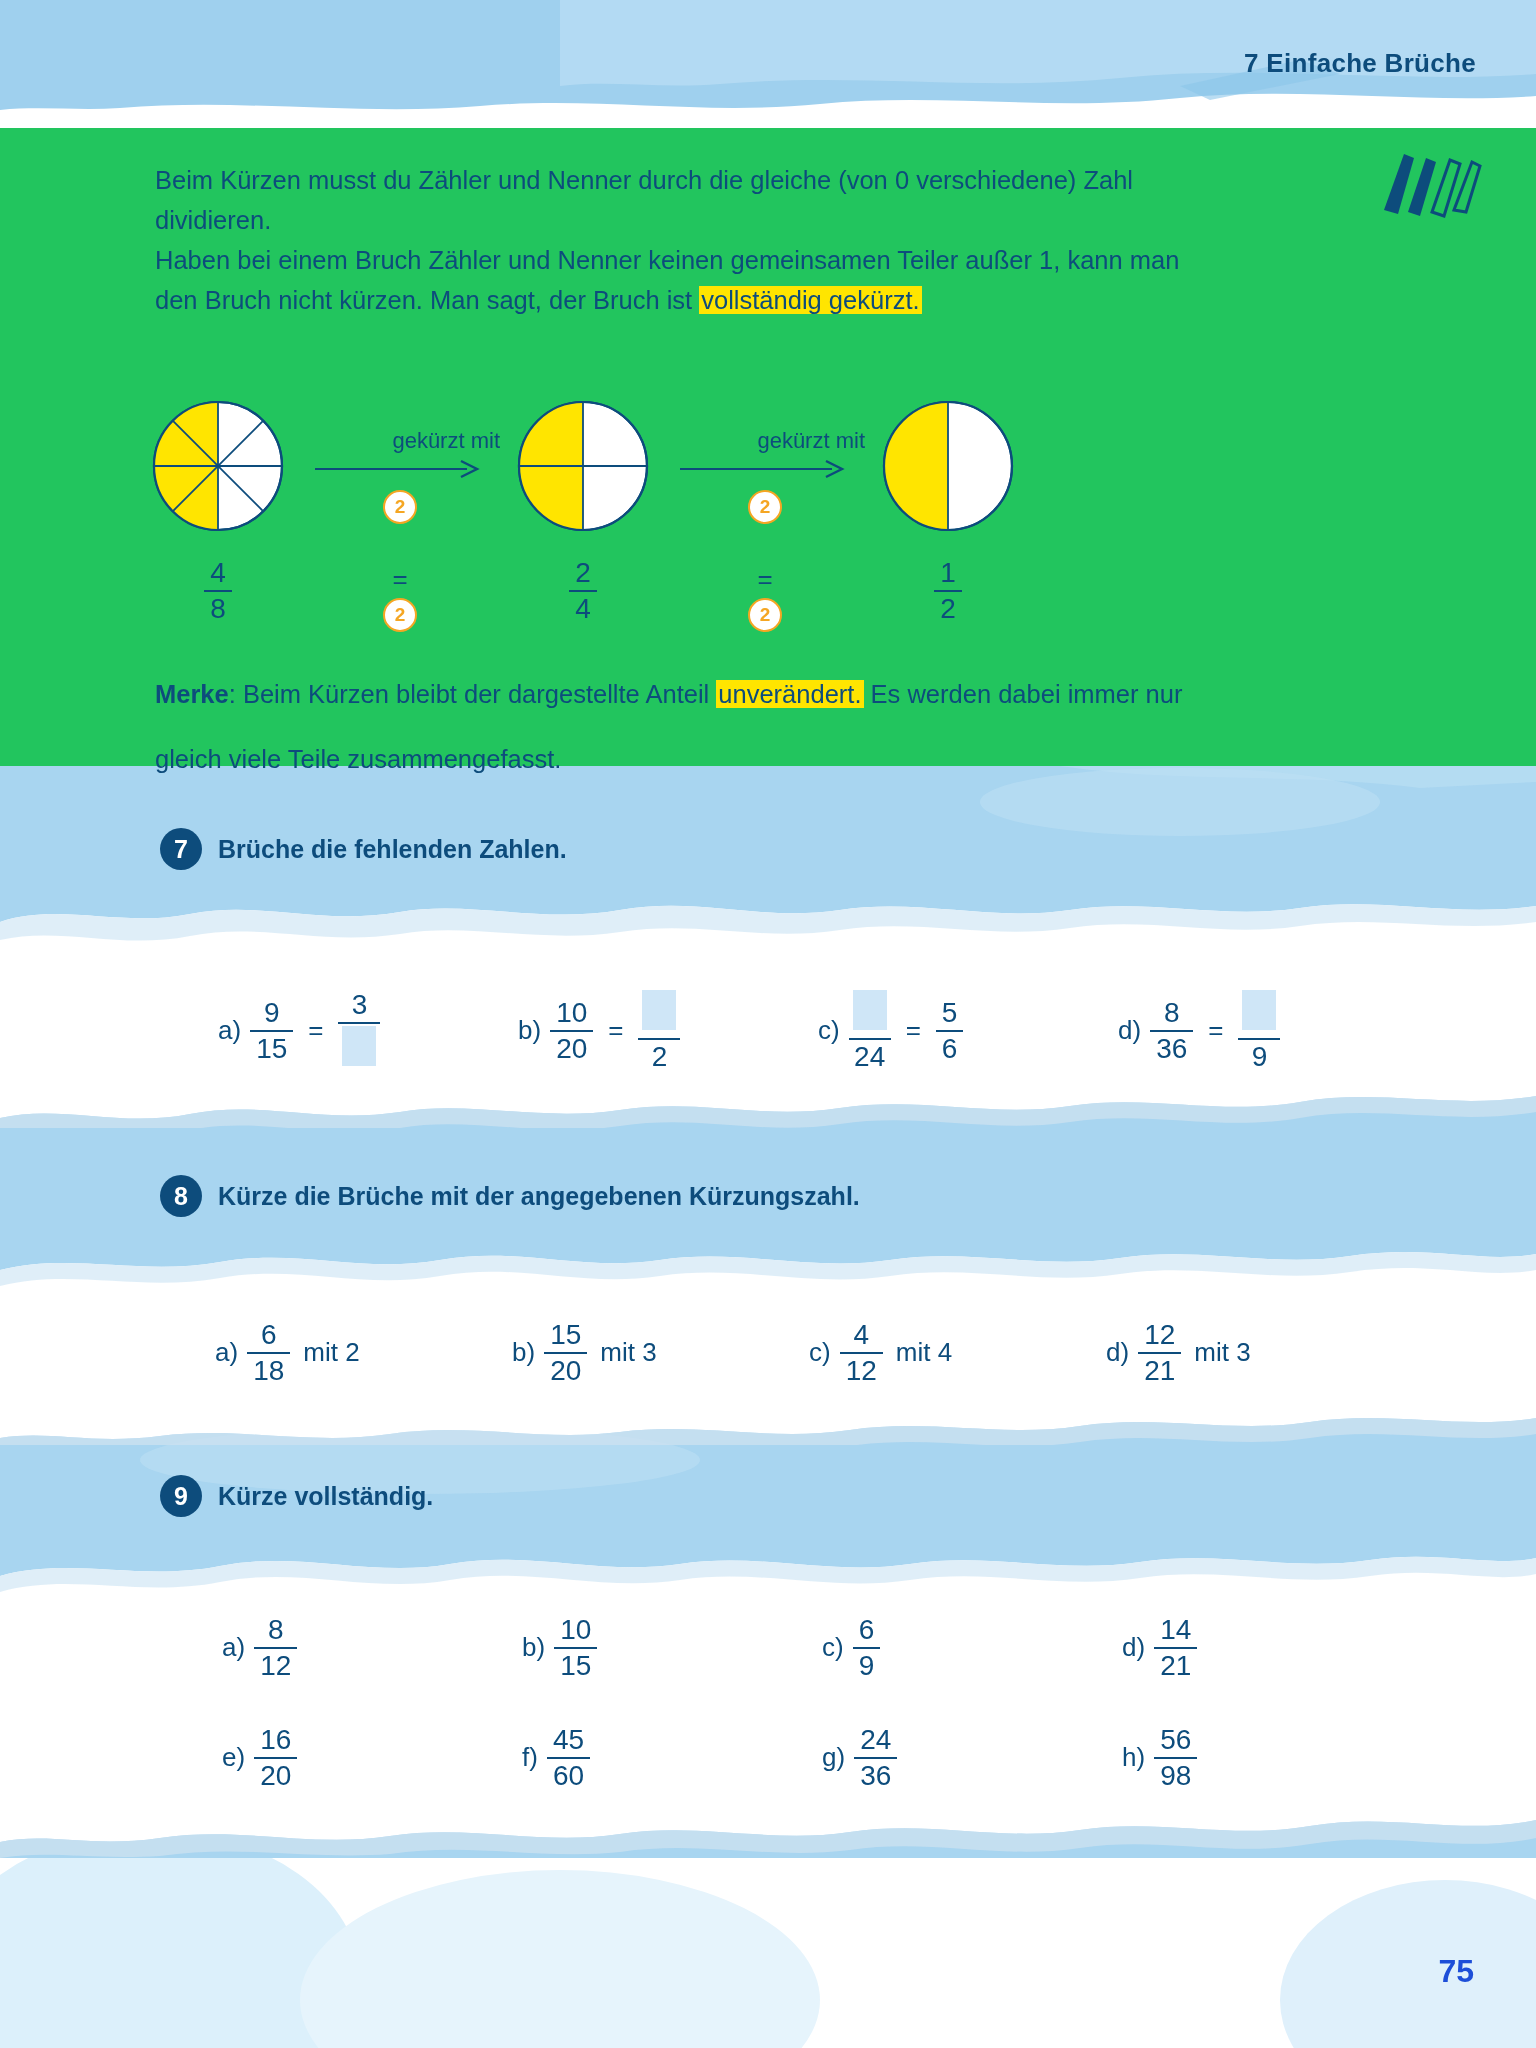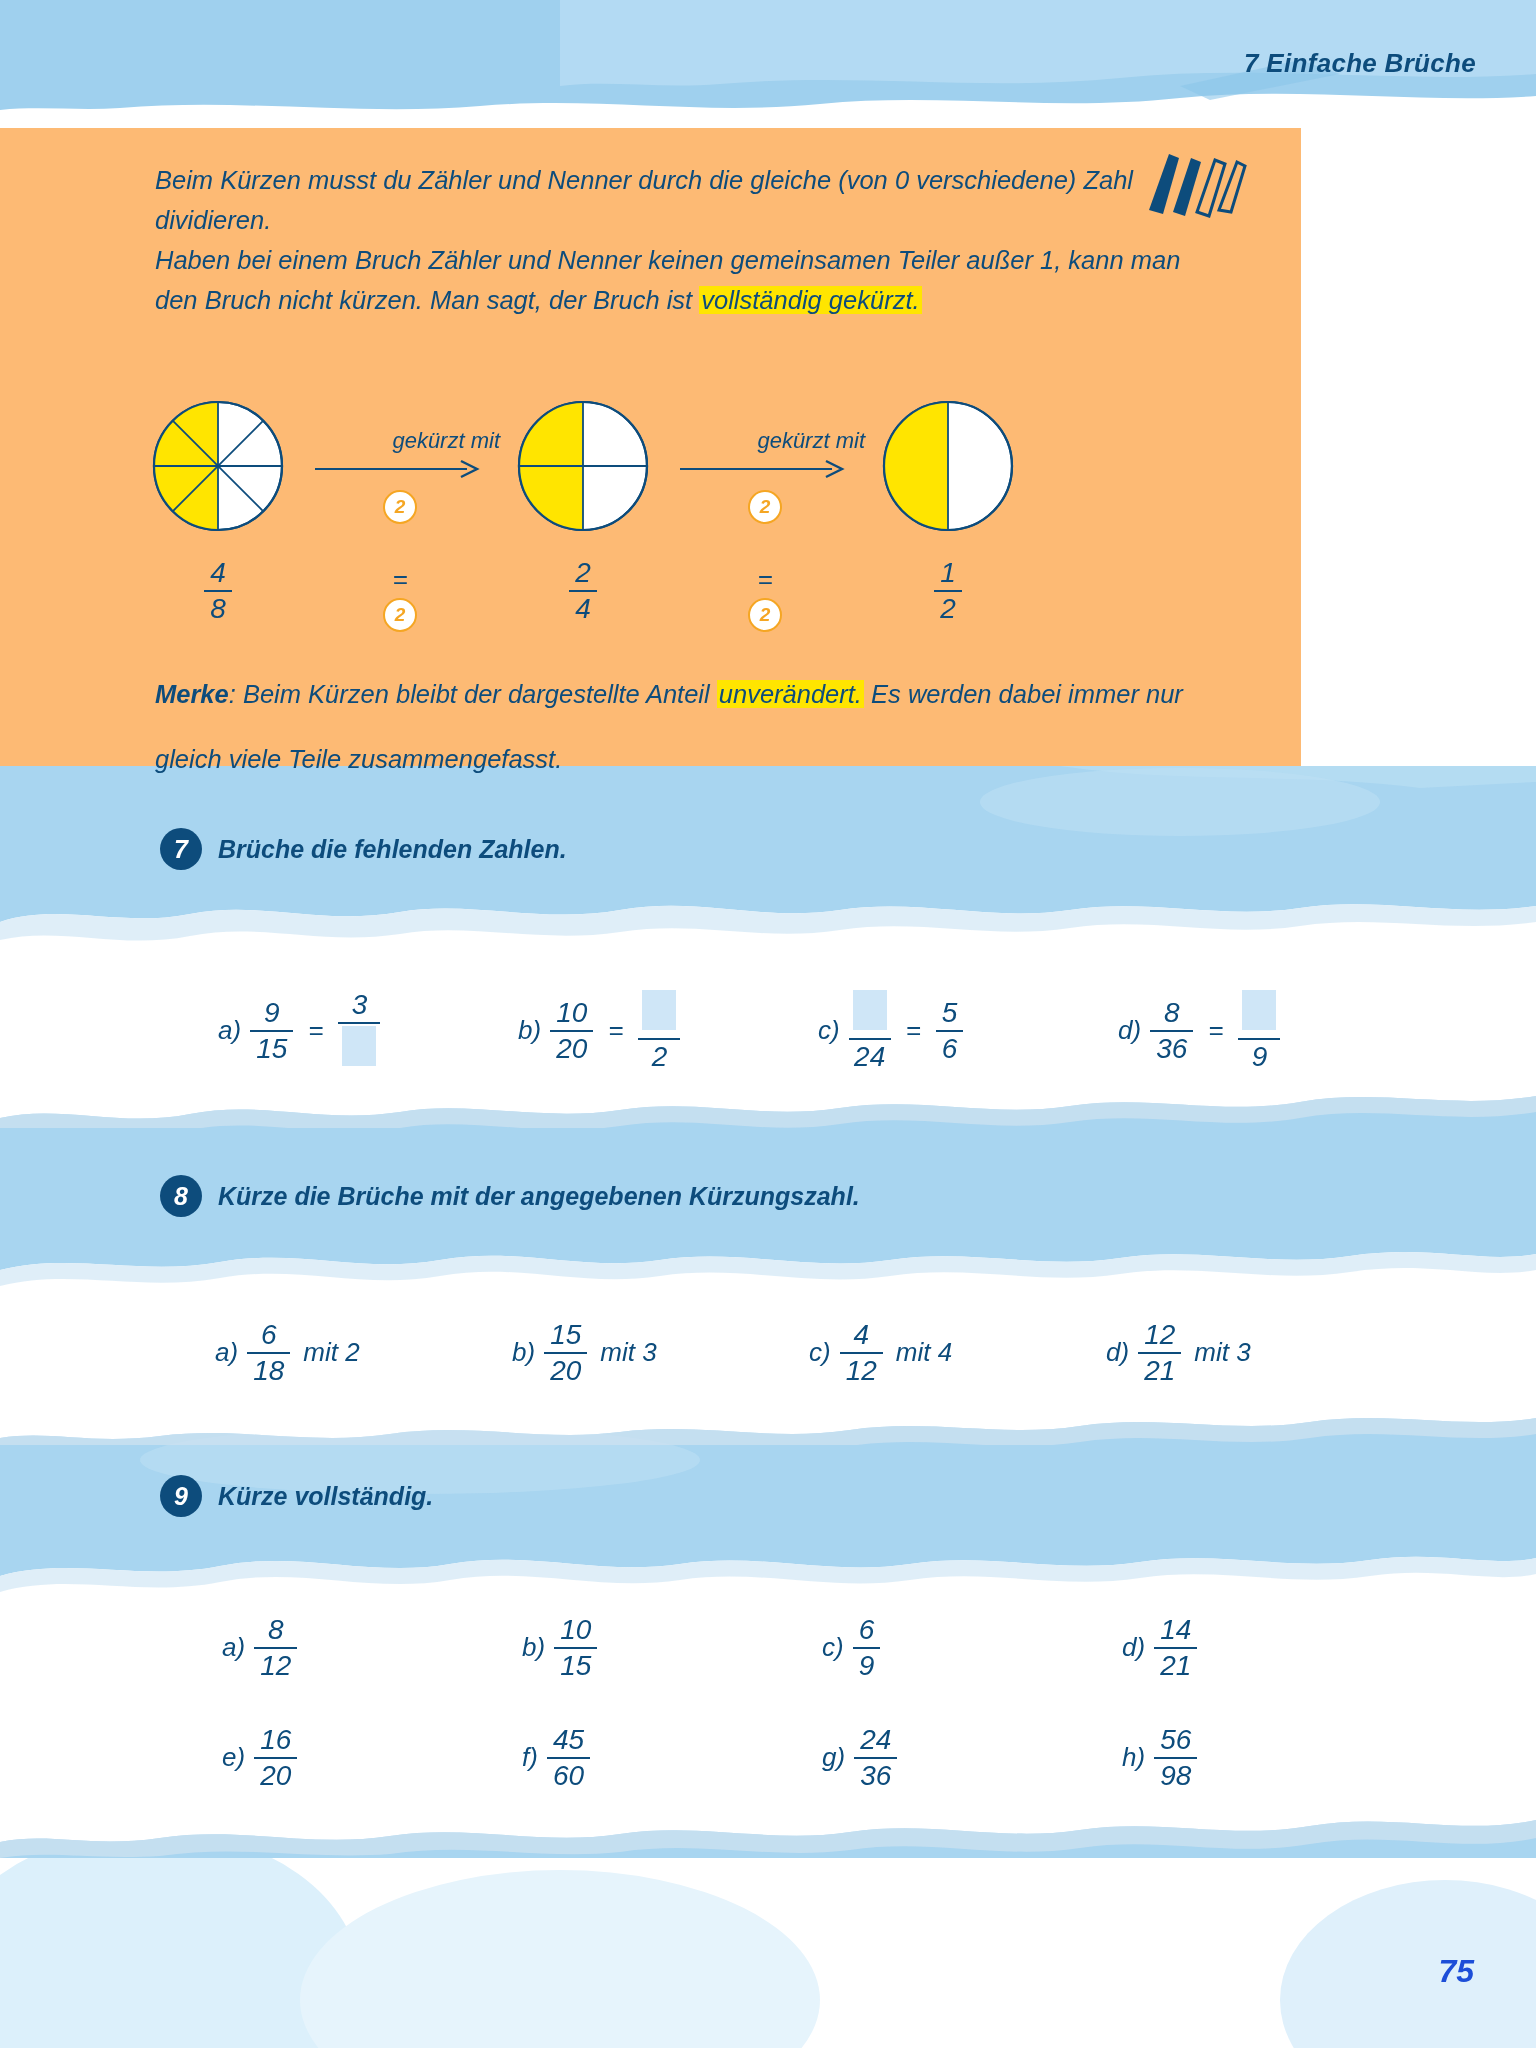--- a/index.html
+++ b/index.html
@@ -14,21 +14,20 @@
     overflow: hidden;
     font-family: "Liberation Sans", sans-serif;
     color: #0d4c7c;
   }
 
   
   .page {
     position: absolute;
     inset: 0;
     background: #ffffff;
-    font-style: italic;
   }
 
   
   .top-band {
     position: absolute;
     left: 0; top: 0; right: 0;
     height: 128px;
     background: #ffffff;
   }
   .top-brush {
@@ -48,23 +47,23 @@
     color: #0d4c7c;
     white-space: nowrap;
     z-index: 12;
   }
 
   
   .theory {
     position: absolute;
     left: 0;
     top: 128px;
-    width: 1301px;
+    width: 1536px;
     height: 638px;
-    background: #fdba74;
+    background: #22c55e;
     z-index: 2;
   }
 
   .theory-text {
     position: absolute;
     left: 155px;
     top: 32px;
     width: 1200px;
     font-size: 25.5px;
     line-height: 40px;

